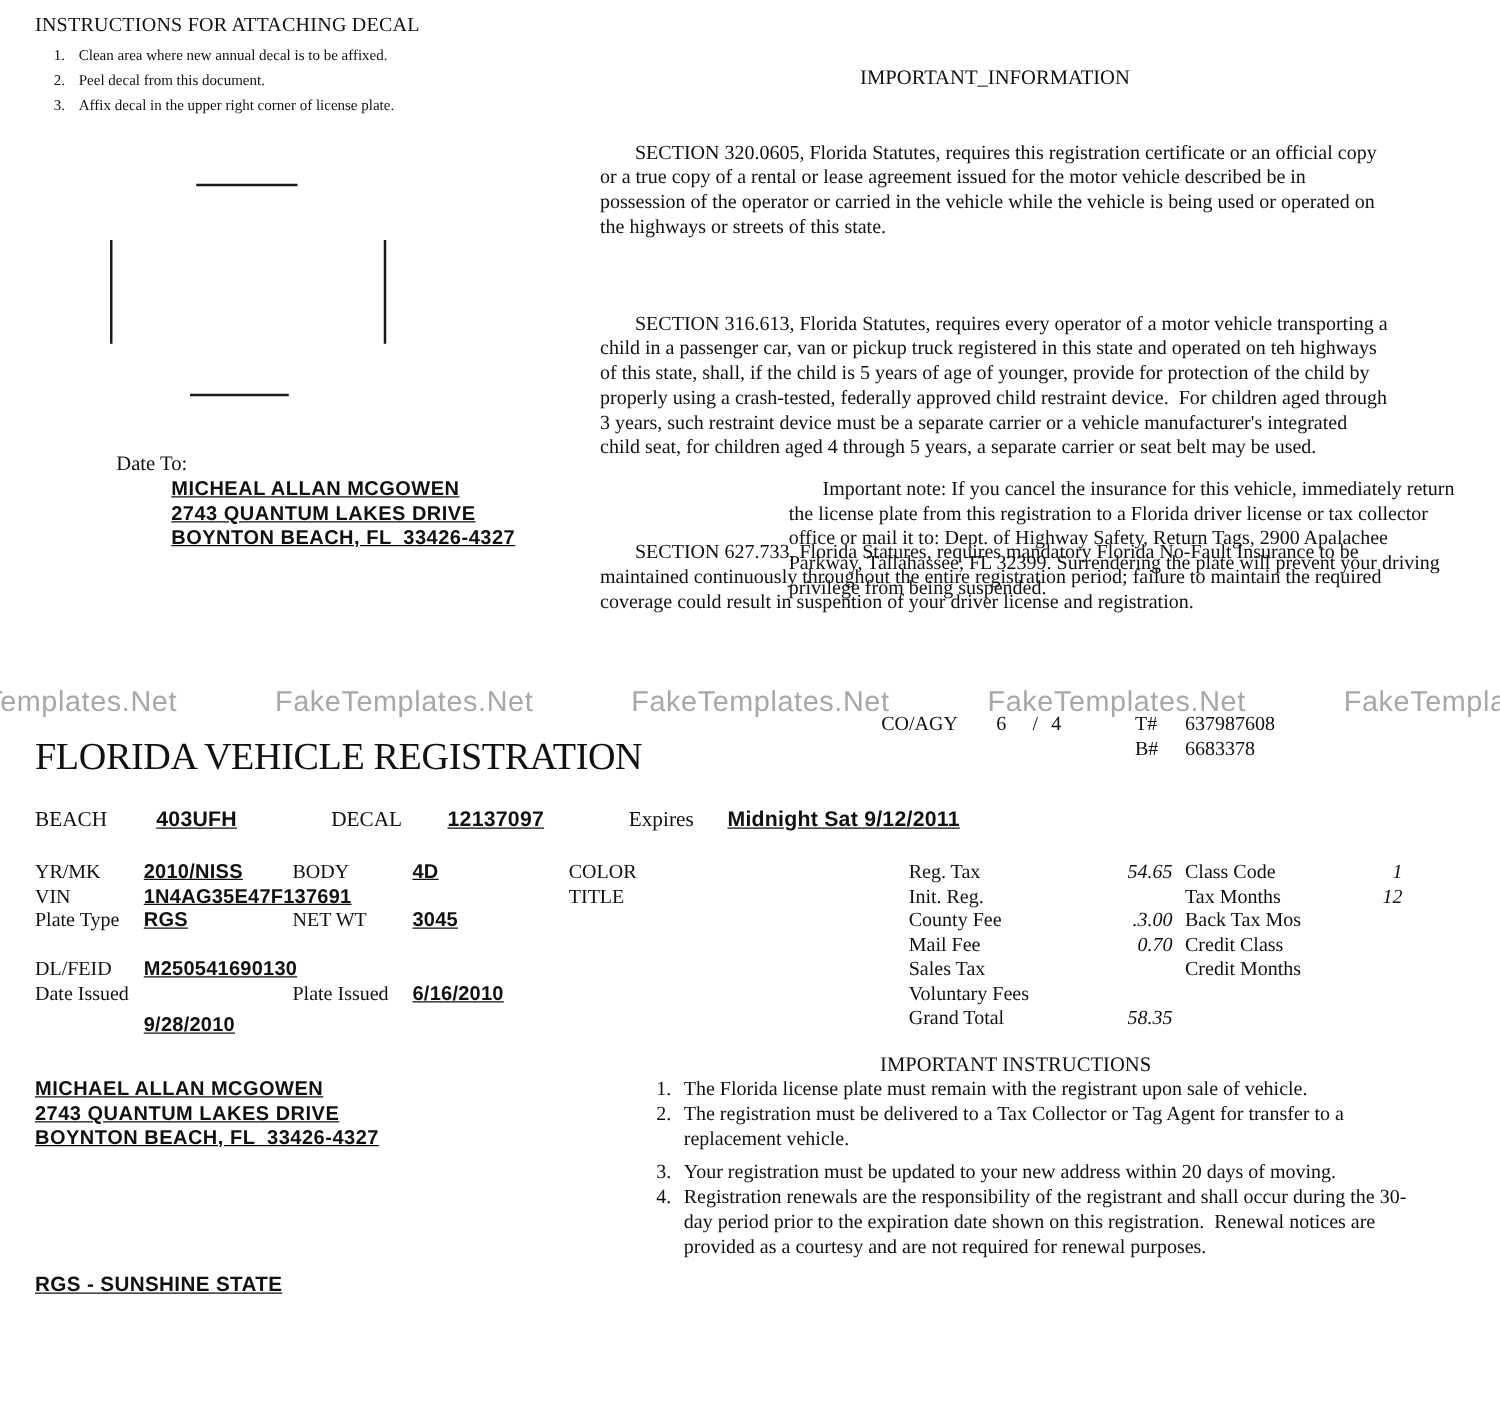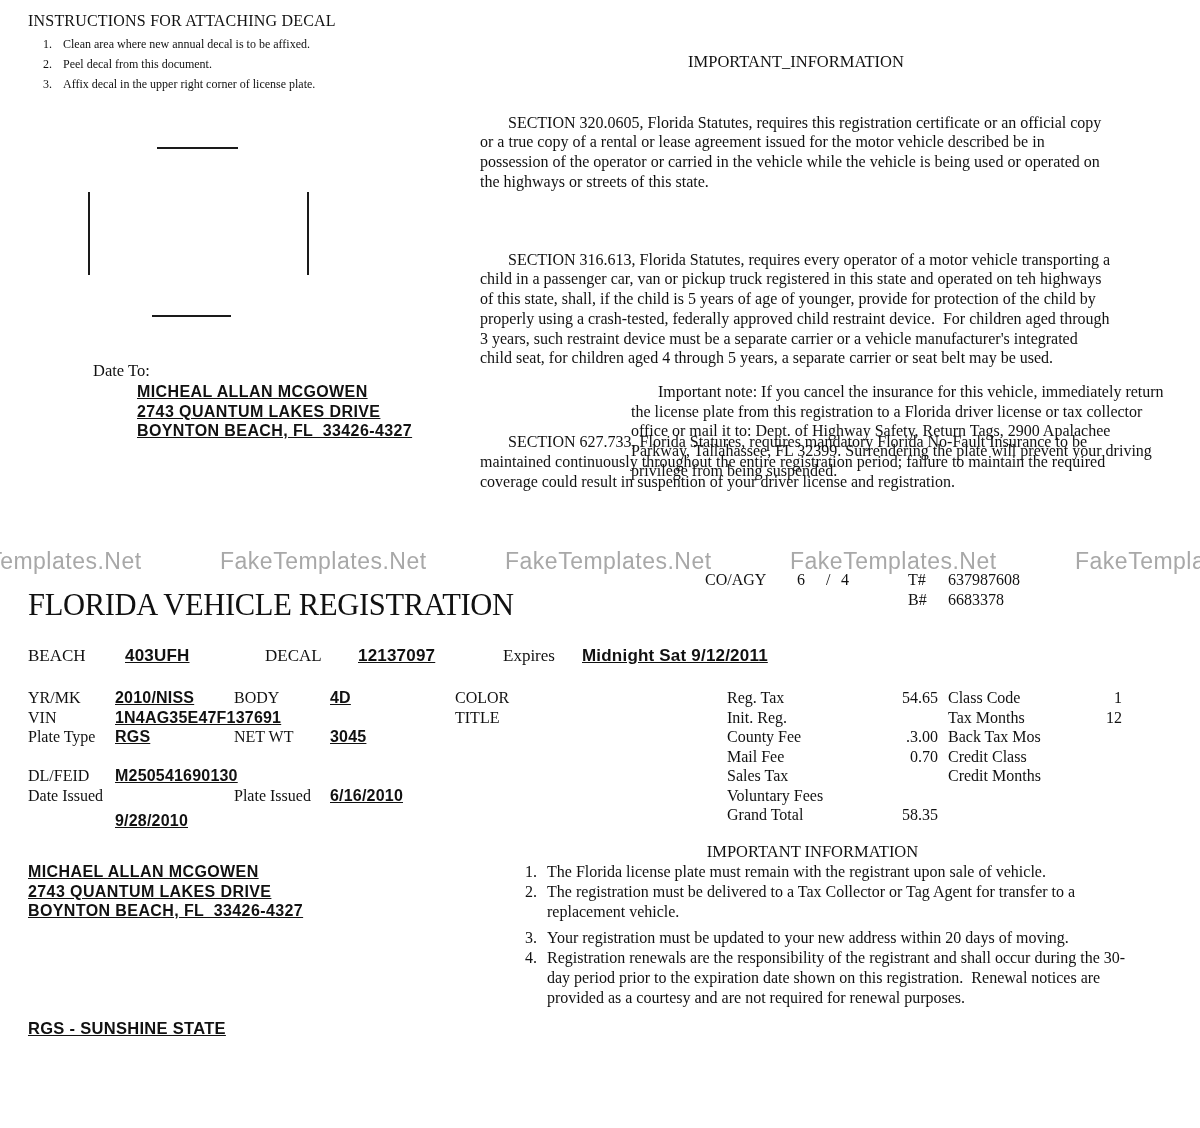--- a/index.html
+++ b/index.html
@@ -40,21 +40,21 @@
   .wm{font-family:"Liberation Sans", sans-serif;font-size:23px;letter-spacing:0.5px;}
 
   
   .reg-title{font-size:30.5px;letter-spacing:-0.3px;}
   .hdr-num{font-size:16px;}
 
   .lbl{font-size:16px;}
   .lbl17{font-size:17px;}
   .val{font-size:16px;letter-spacing:0.2px;}
   .val17{font-size:17px;letter-spacing:0.2px;}
-  .rt{text-align:right;}
+  .rt{text-align:right;font-style:italic;}
 
   
   .info2-title{font-size:16.5px;}
   .info2-list{margin:0;padding-left:28px;font-size:16px;line-height:19.8px;}
   .info2-list li{padding-left:6px;}
   .info2-list li.gap{margin-top:7px;}
 
   .owner{font-size:16px;line-height:19.5px;letter-spacing:0.4px;}
   .footer-note{font-size:16.5px;letter-spacing:0.3px;}
 </style>
@@ -169,21 +169,21 @@
   <span class="abs serif lbl rt" style="left:1040px;top:748px;width:82px;"></span>
   <span class="abs serif lbl" style="left:948px;top:767px;">Credit Months</span>
   <span class="abs serif lbl rt" style="left:1040px;top:767px;width:82px;"></span>
 
   <div class="abs bsans owner" style="left:28px;top:862px;">
     <div class="pre">MICHAEL ALLAN MCGOWEN</div>
     <div class="pre">2743 QUANTUM LAKES DRIVE</div>
     <div class="pre">BOYNTON BEACH, FL  33426-4327</div>
   </div>
 
-  <div class="abs serif info2-title" style="left:500px;top:842px;width:625px;text-align:center;">IMPORTANT INFORMATION</div>
+  <div class="abs serif info2-title" style="left:500px;top:842px;width:625px;text-align:center;">IMPORTANT INSTRUCTIONS</div>
   <ol class="abs serif info2-list" style="left:513px;top:862px;width:598px;">
     <li class="pre">The Florida license plate must remain with the registrant upon sale of vehicle.</li>
     <li class="pre">The registration must be delivered to a Tax Collector or Tag Agent for transfer to a replacement vehicle.</li>
     <li class="pre gap">Your registration must be updated to your new address within 20 days of moving.</li>
     <li class="pre">Registration renewals are the responsibility of the registrant and shall occur during the 30-day period prior to the expiration date shown on this registration.  Renewal notices are provided as a courtesy and are not required for renewal purposes.</li>
   </ol>
 
   <div class="abs bsans footer-note" style="left:28px;top:1019px;">RGS - SUNSHINE STATE</div>
 
 </div>

